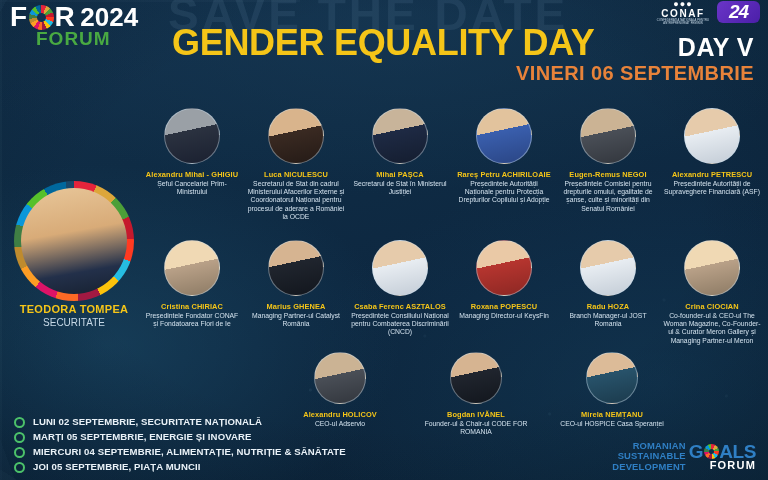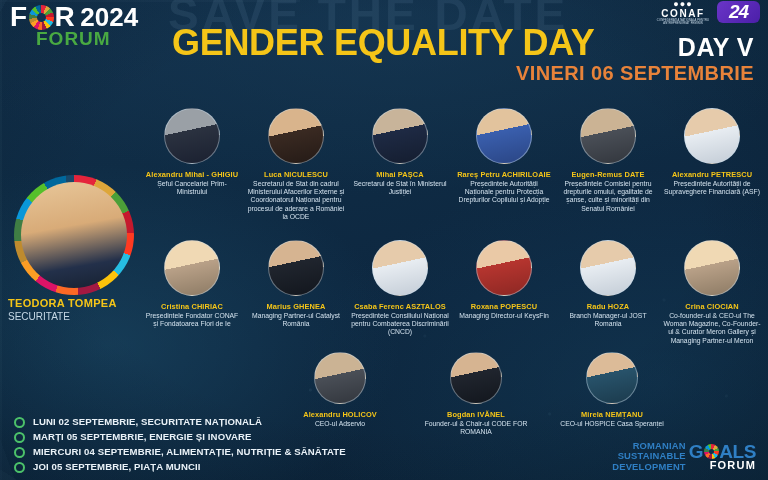--- a/index.html
+++ b/index.html
@@ -117,21 +117,21 @@
   .day-label {
     position:absolute; right:14px; top:33px;
     font-size:25px; font-weight:bold; color:#ffffff; letter-spacing:.5px;
   }
   .day-date {
     position:absolute; right:14px; top:62px;
     font-size:20px; font-weight:bold; color:#e8833a; letter-spacing:.4px;
   }
 
   
-  .moderator { position:absolute; left:8px; top:182px; width:132px; }
+  .moderator { position:absolute; left:8px; top:188px; width:132px; text-align:center; }
   .mod-photo-wrap { position:relative; width:106px; height:106px; margin:0 auto; }
   .mod-ring {
     position:absolute; inset:-7px; border-radius:50%;
     background:conic-gradient(
       #e5243b 0 22deg, #dda63a 22deg 44deg, #4c9f38 44deg 66deg,
       #c5192d 66deg 88deg, #ff3a21 88deg 110deg, #26bde2 110deg 132deg,
       #fcc30b 132deg 154deg, #a21942 154deg 176deg, #fd6925 176deg 198deg,
       #dd1367 198deg 220deg, #fd9d24 220deg 242deg, #bf8b2e 242deg 264deg,
       #3f7e44 264deg 286deg, #0a97d9 286deg 308deg, #56c02b 308deg 330deg,
       #00689d 330deg 352deg, #19486a 352deg 360deg);
@@ -282,21 +282,21 @@
         <div class="sp-name">Mihai PAȘCA</div>
         <div class="sp-title">Secretarul de Stat în Ministerul Justiției</div>
       </div>
       <div class="speaker">
         <div class="sp-photo p-blue"></div>
         <div class="sp-name">Rareș Petru ACHIRILOAIE</div>
         <div class="sp-title">Președintele Autorității Naționale pentru Protecția Drepturilor Copilului și Adopție</div>
       </div>
       <div class="speaker">
         <div class="sp-photo p-grey"></div>
-        <div class="sp-name">Eugen-Remus DATE</div>
+        <div class="sp-name">Eugen-Remus NEGOI</div>
         <div class="sp-title">Președintele Comisiei pentru drepturile omului, egalitate de șanse, culte și minorități din Senatul României</div>
       </div>
       <div class="speaker">
         <div class="sp-photo p-light"></div>
         <div class="sp-name">Alexandru PETRESCU</div>
         <div class="sp-title">Președintele Autorității de Supraveghere Financiară (ASF)</div>
       </div>
     </div>
   <div class="grid-row" id="row2">
       <div class="speaker">

